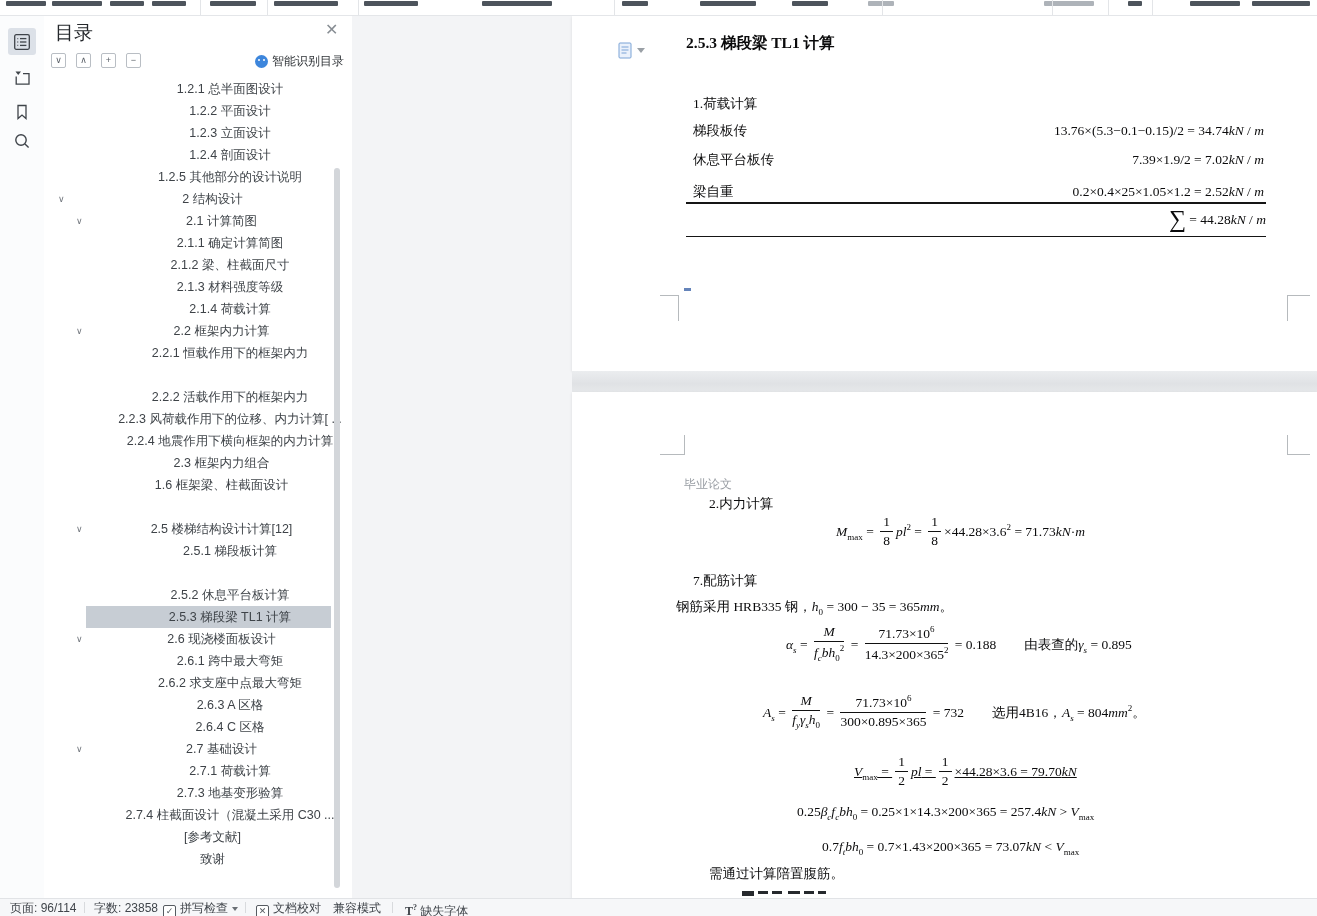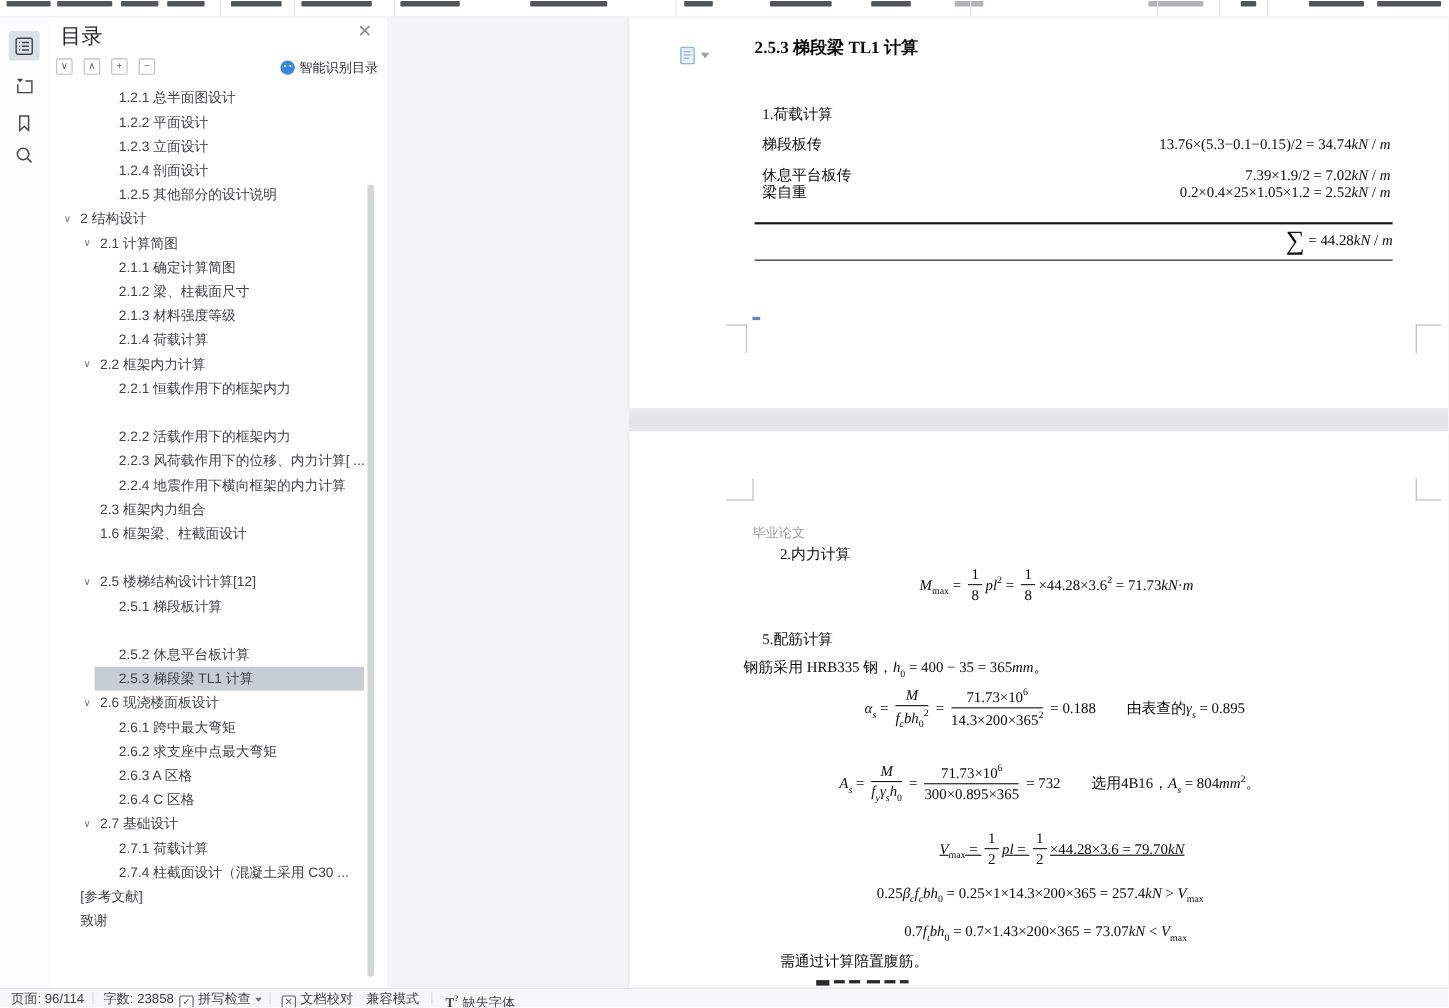--- a/index.html
+++ b/index.html
@@ -21,21 +21,21 @@
   .toc{position:absolute;left:44px;top:0;width:308px;height:882px;background:#fff;border-right:1px solid #e3e5e8;}
   .toc-title{position:absolute;left:11px;top:4px;font-size:19px;color:#25282c;}
   .toc-close{position:absolute;left:281px;top:6px;font-size:16px;color:#878d93;cursor:pointer;line-height:16px;}
   .toc-tools{position:absolute;left:7px;top:37px;display:flex;gap:10px;}
   .tbtn{width:13px;height:13px;border:1px solid #b9bec4;border-radius:2px;font-size:9px;line-height:12px;text-align:center;color:#595f66;background:#fff;}
   .smart{position:absolute;left:211px;top:37px;display:flex;align-items:center;gap:4px;}
   .smart .ball{width:13px;height:13px;border-radius:50%;background:#3d86dc;position:relative;}
   .smart .ball:after{content:"";position:absolute;left:3px;top:4px;width:2px;height:2px;background:#fff;border-radius:50%;box-shadow:5px 0 0 #fff;}
   .smart .slabel{font-size:12px;color:#303438;}
   .toc-list{position:absolute;left:0;top:62px;right:0;}
-  .toc-row{position:relative;height:22px;line-height:22px;font-size:12.5px;color:#3e4348;white-space:nowrap;overflow:hidden;cursor:pointer;}
+  .toc-row{position:relative;height:22px;line-height:22px;font-size:12.5px;color:#3e4348;white-space:nowrap;overflow:hidden;cursor:pointer;text-align:center;}
   .toc-spacer{height:22px;}
   .toc-row.lvl1{padding-left:29px;}
   .toc-row.lvl2{padding-left:47px;}
   .toc-row.lvl3{padding-left:64px;}
   .toc-row .chev{position:absolute;top:0;font-size:9px;color:#70757c;}
   .toc-row.lvl1 .chev{left:14px;}
   .toc-row.lvl2 .chev{left:32px;}
   .toc-row.sel:before{content:"";position:absolute;left:42px;top:0;width:245px;height:22px;background:#c7cdd4;z-index:-1;}
   .toc-row.sel{z-index:0;}
   .toc-scroll{position:absolute;left:290px;top:152px;width:6px;height:720px;border-radius:3px;background:#d3d6da;}
@@ -71,21 +71,21 @@
   .para-ic{position:absolute;left:46px;top:26px;display:flex;align-items:flex-start;gap:4px;}
   .para-ic .caret{width:0;height:0;border-left:4px solid transparent;border-right:4px solid transparent;border-top:5px solid #9aa0a6;margin-top:6px;}
   .clipline{position:absolute;left:170px;top:499px;height:6px;}
   .clipline i{position:absolute;top:0;background:#26292d;}
   
   #b-h1{left:114px;top:17px;font-size:15.5px;font-weight:700;}
   #b-l1{left:136px;top:48px;}
   #b-s1{left:121px;top:79px;}
   #b-row1{top:102px;}
   #b-row2{top:131px;}
-  #b-row3{top:146px;text-align:right;}
+  #b-row3{top:163px;text-align:right;}
   #b-rule1{top:186px;}
   #b-sum{top:190px;}
   #b-rule2{top:220px;border-top-width:1.5px;}
   
   #b-hdr{left:112px;top:84px;font-size:12px;color:#989da3;}
   #b-s2{left:137px;top:103px;}
   #b-fM{left:264px;top:124px;}
   #b-s3{left:121px;top:180px;}
   #b-l2{left:104px;top:206px;}
   #b-fa{left:214px;top:234px;}
@@ -207,20 +207,21 @@
           <div class="toc-spacer"></div>
           <div class="toc-row lvl3"><span>2.5.2 休息平台板计算</span></div>
           <div class="toc-row lvl3 sel"><span>2.5.3 梯段梁 TL1 计算</span></div>
           <div class="toc-row lvl2"><span class="chev">∨</span><span>2.6 现浇楼面板设计</span></div>
           <div class="toc-row lvl3"><span>2.6.1 跨中最大弯矩</span></div>
           <div class="toc-row lvl3"><span>2.6.2 求支座中点最大弯矩</span></div>
           <div class="toc-row lvl3"><span>2.6.3 A 区格</span></div>
           <div class="toc-row lvl3"><span>2.6.4 C 区格</span></div>
           <div class="toc-row lvl2"><span class="chev">∨</span><span>2.7 基础设计</span></div>
           <div class="toc-row lvl3"><span>2.7.1 荷载计算</span></div>
+          <div class="toc-row lvl3"><span>2.7.3 地基变形验算</span></div>
           <div class="toc-row lvl3"><span>2.7.4 柱截面设计（混凝土采用 C30 ...</span></div>
           <div class="toc-row lvl1"><span>[参考文献]</span></div>
           <div class="toc-row lvl1"><span>致谢</span></div>
         </div>
       <div class="toc-scroll"></div>
     </div>
 
     <div class="docarea">
 
       <div class="page page1 doc" id="page1">
@@ -264,22 +265,22 @@
           <i style="left:0;width:12px;height:5px"></i>
             <i style="left:16px;width:10px;height:3px"></i>
           <i style="left:30px;width:10px;height:3px"></i>
             <i style="left:46px;width:12px;height:3px"></i>
           <i style="left:62px;width:10px;height:3px"></i>
             <i style="left:76px;width:8px;height:3px"></i>
         </div>
       <div id="b-hdr" class="blk text"><span class="r-cn">毕业论文</span></div>
           <div id="b-s2" class="blk text"><span class="r-cn">2.内力计算</span></div>
           <div id="b-fM" class="blk formula"><span class="r-i">M</span><span class="r-sub">max</span><span class="r-n"> = </span><span class="frac"><span class="fnum"><span class="r-n">1</span></span><span class="fden"><span class="r-n">8</span></span></span><span class="r-i">pl</span><span class="r-sup">2</span><span class="r-n"> = </span><span class="frac"><span class="fnum"><span class="r-n">1</span></span><span class="fden"><span class="r-n">8</span></span></span><span class="r-n">×44.28×3.6</span><span class="r-sup">2</span><span class="r-n"> = 71.73</span><span class="r-i">kN</span><span class="r-n">·</span><span class="r-i">m</span></div>
-          <div id="b-s3" class="blk text"><span class="r-cn">5.配筋计算</span></div>
-          <div id="b-l2" class="blk text"><span class="r-cn">钢筋采用 HRB335 钢，</span><span class="r-i">h</span><span class="r-sub">0</span><span class="r-n"> = 400 − 35 = 365</span><span class="r-i">mm</span><span class="r-cn">。</span></div>
+          <div id="b-s3" class="blk text"><span class="r-cn">7.配筋计算</span></div>
+          <div id="b-l2" class="blk text"><span class="r-cn">钢筋采用 HRB335 钢，</span><span class="r-i">h</span><span class="r-sub">0</span><span class="r-n"> = 300 − 35 = 365</span><span class="r-i">mm</span><span class="r-cn">。</span></div>
           <div id="b-fa" class="blk formula"><span class="r-i">α</span><span class="r-isub">s</span><span class="r-n"> = </span><span class="frac"><span class="fnum"><span class="r-i">M</span></span><span class="fden"><span class="r-i">f</span><span class="r-isub">c</span><span class="r-i">bh</span><span class="r-sub">0</span><span class="r-sup">2</span></span></span><span class="r-n"> = </span><span class="frac"><span class="fnum"><span class="r-n">71.73×10</span><span class="r-sup">6</span></span><span class="fden"><span class="r-n">14.3×200×365</span><span class="r-sup">2</span></span></span><span class="r-n"> = 0.188</span><span class="r-gap"></span><span class="r-cn">由表查的</span><span class="r-i">γ</span><span class="r-isub">s</span><span class="r-n"> = 0.895</span></div>
           <div id="b-fas" class="blk formula"><span class="r-i">A</span><span class="r-isub">s</span><span class="r-n"> = </span><span class="frac"><span class="fnum"><span class="r-i">M</span></span><span class="fden"><span class="r-i">f</span><span class="r-isub">y</span><span class="r-i">γ</span><span class="r-isub">s</span><span class="r-i">h</span><span class="r-sub">0</span></span></span><span class="r-n"> = </span><span class="frac"><span class="fnum"><span class="r-n">71.73×10</span><span class="r-sup">6</span></span><span class="fden"><span class="r-n">300×0.895×365</span></span></span><span class="r-n"> = 732</span><span class="r-gap"></span><span class="r-cn">选用4B16，</span><span class="r-i">A</span><span class="r-isub">s</span><span class="r-n"> = 804</span><span class="r-i">mm</span><span class="r-sup">2</span><span class="r-cn">。</span></div>
           <div id="b-fv" class="blk formula"><span class="r-i">V</span><span class="r-sub">max</span><span class="r-n"> = </span><span class="frac"><span class="fnum"><span class="r-n">1</span></span><span class="fden"><span class="r-n">2</span></span></span><span class="r-i">pl</span><span class="r-n"> = </span><span class="frac"><span class="fnum"><span class="r-n">1</span></span><span class="fden"><span class="r-n">2</span></span></span><span class="r-n">×44.28×3.6 = 79.70</span><span class="r-i">kN</span></div>
           <div id="b-f025" class="blk formula"><span class="r-n">0.25</span><span class="r-i">β</span><span class="r-isub">c</span><span class="r-i">f</span><span class="r-isub">c</span><span class="r-i">bh</span><span class="r-sub">0</span><span class="r-n"> = 0.25×1×14.3×200×365 = 257.4</span><span class="r-i">kN</span><span class="r-n"> &gt; </span><span class="r-i">V</span><span class="r-sub">max</span></div>
           <div id="b-f07" class="blk formula"><span class="r-n">0.7</span><span class="r-i">f</span><span class="r-isub">t</span><span class="r-i">bh</span><span class="r-sub">0</span><span class="r-n"> = 0.7×1.43×200×365 = 73.07</span><span class="r-i">kN</span><span class="r-n"> &lt; </span><span class="r-i">V</span><span class="r-sub">max</span></div>
           <div id="b-l3" class="blk text"><span class="r-cn">需通过计算陪置腹筋。</span></div>
         </div>
 
     </div>
   </div>

